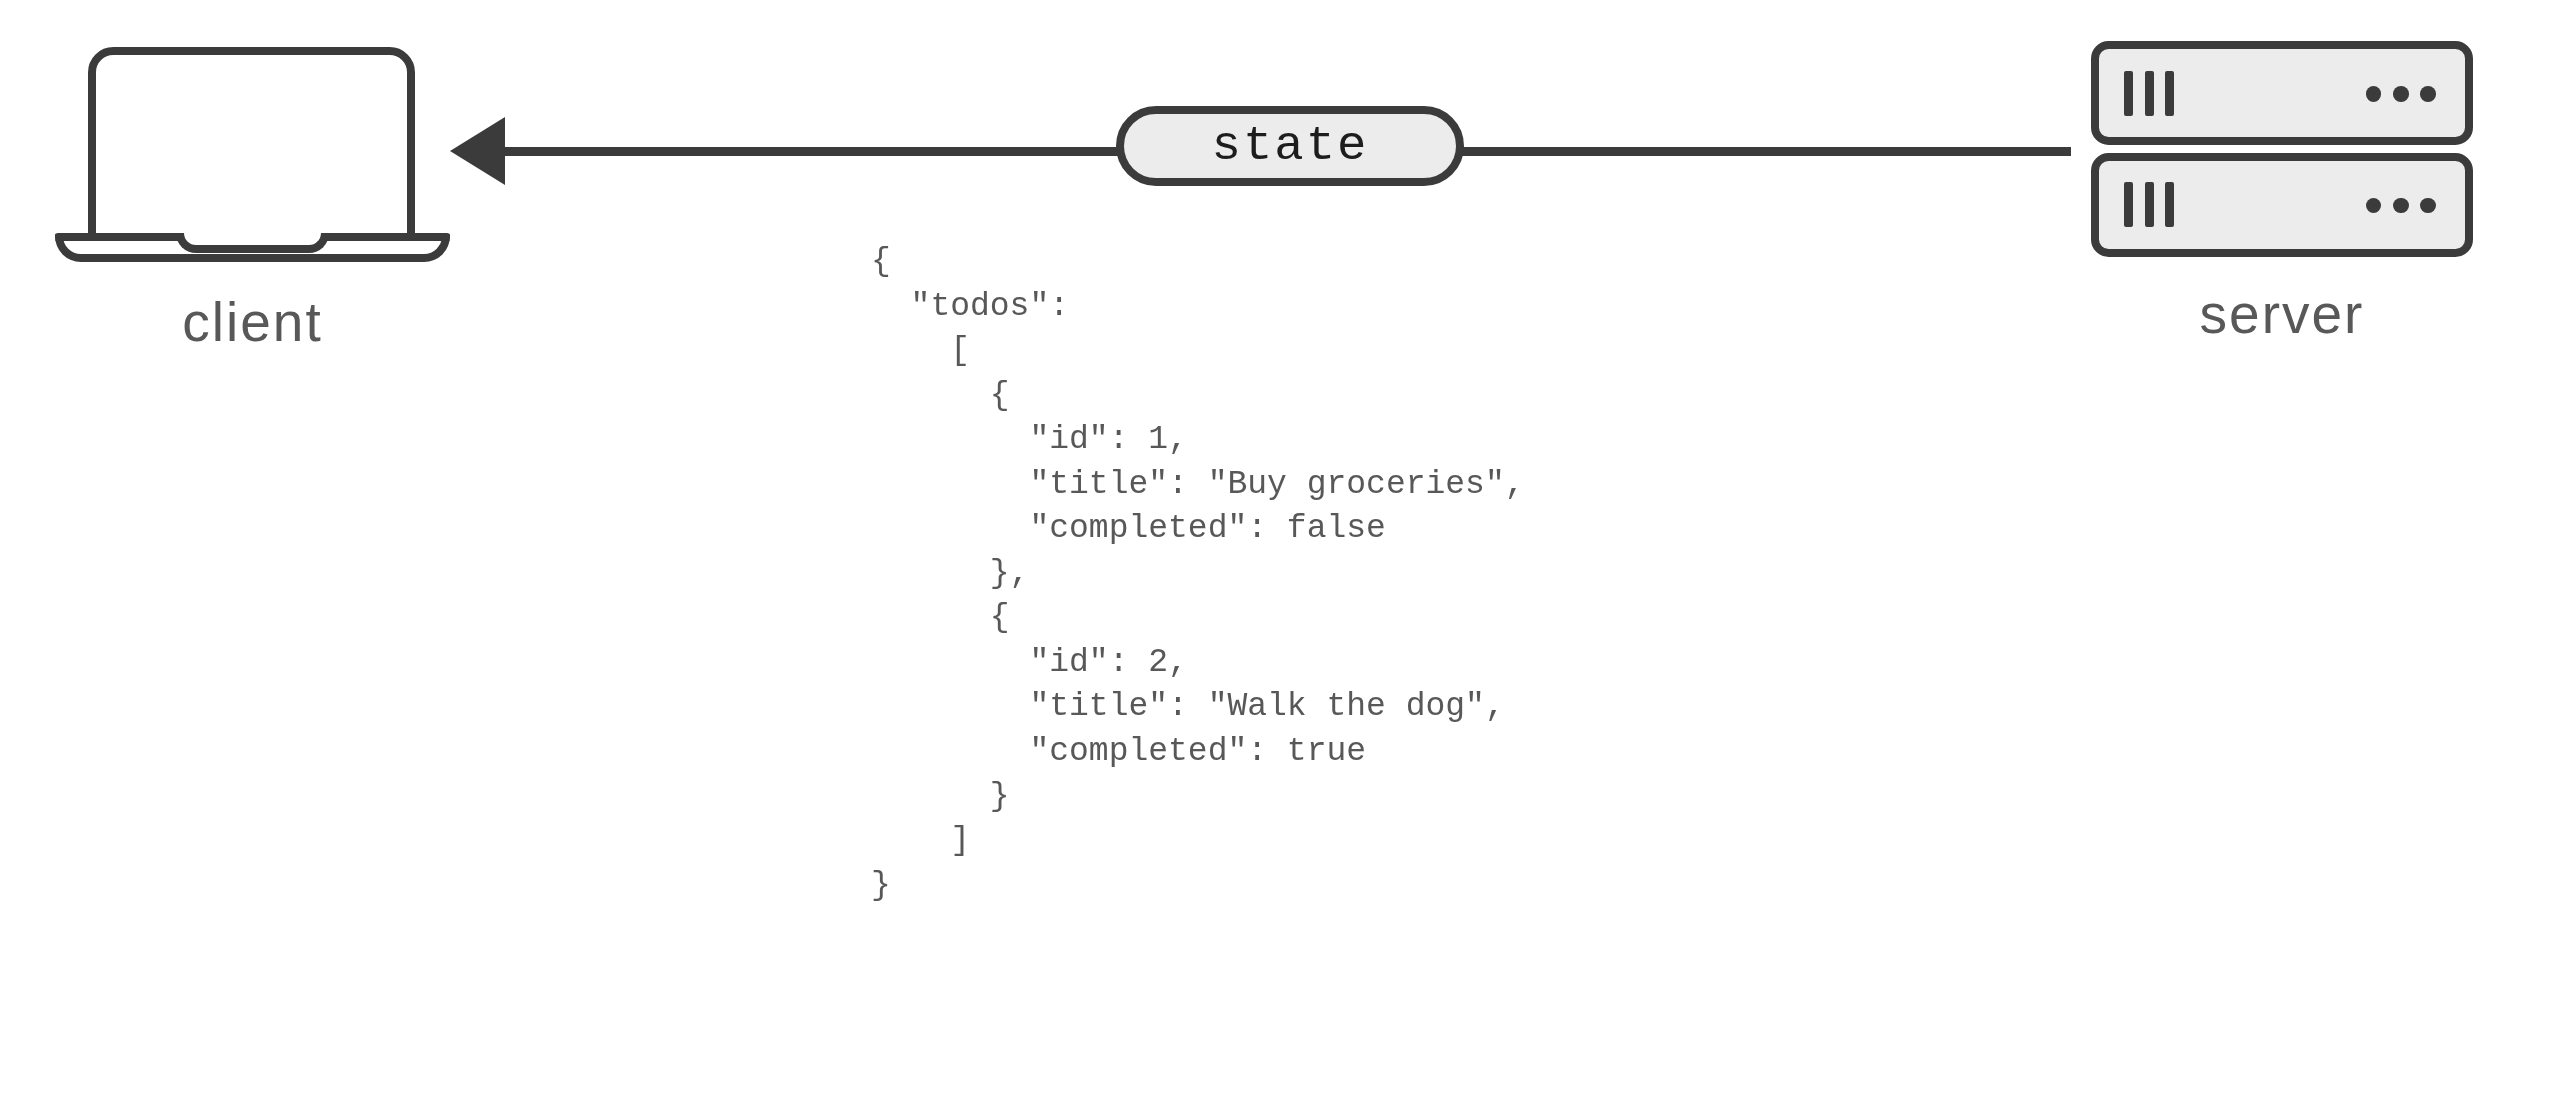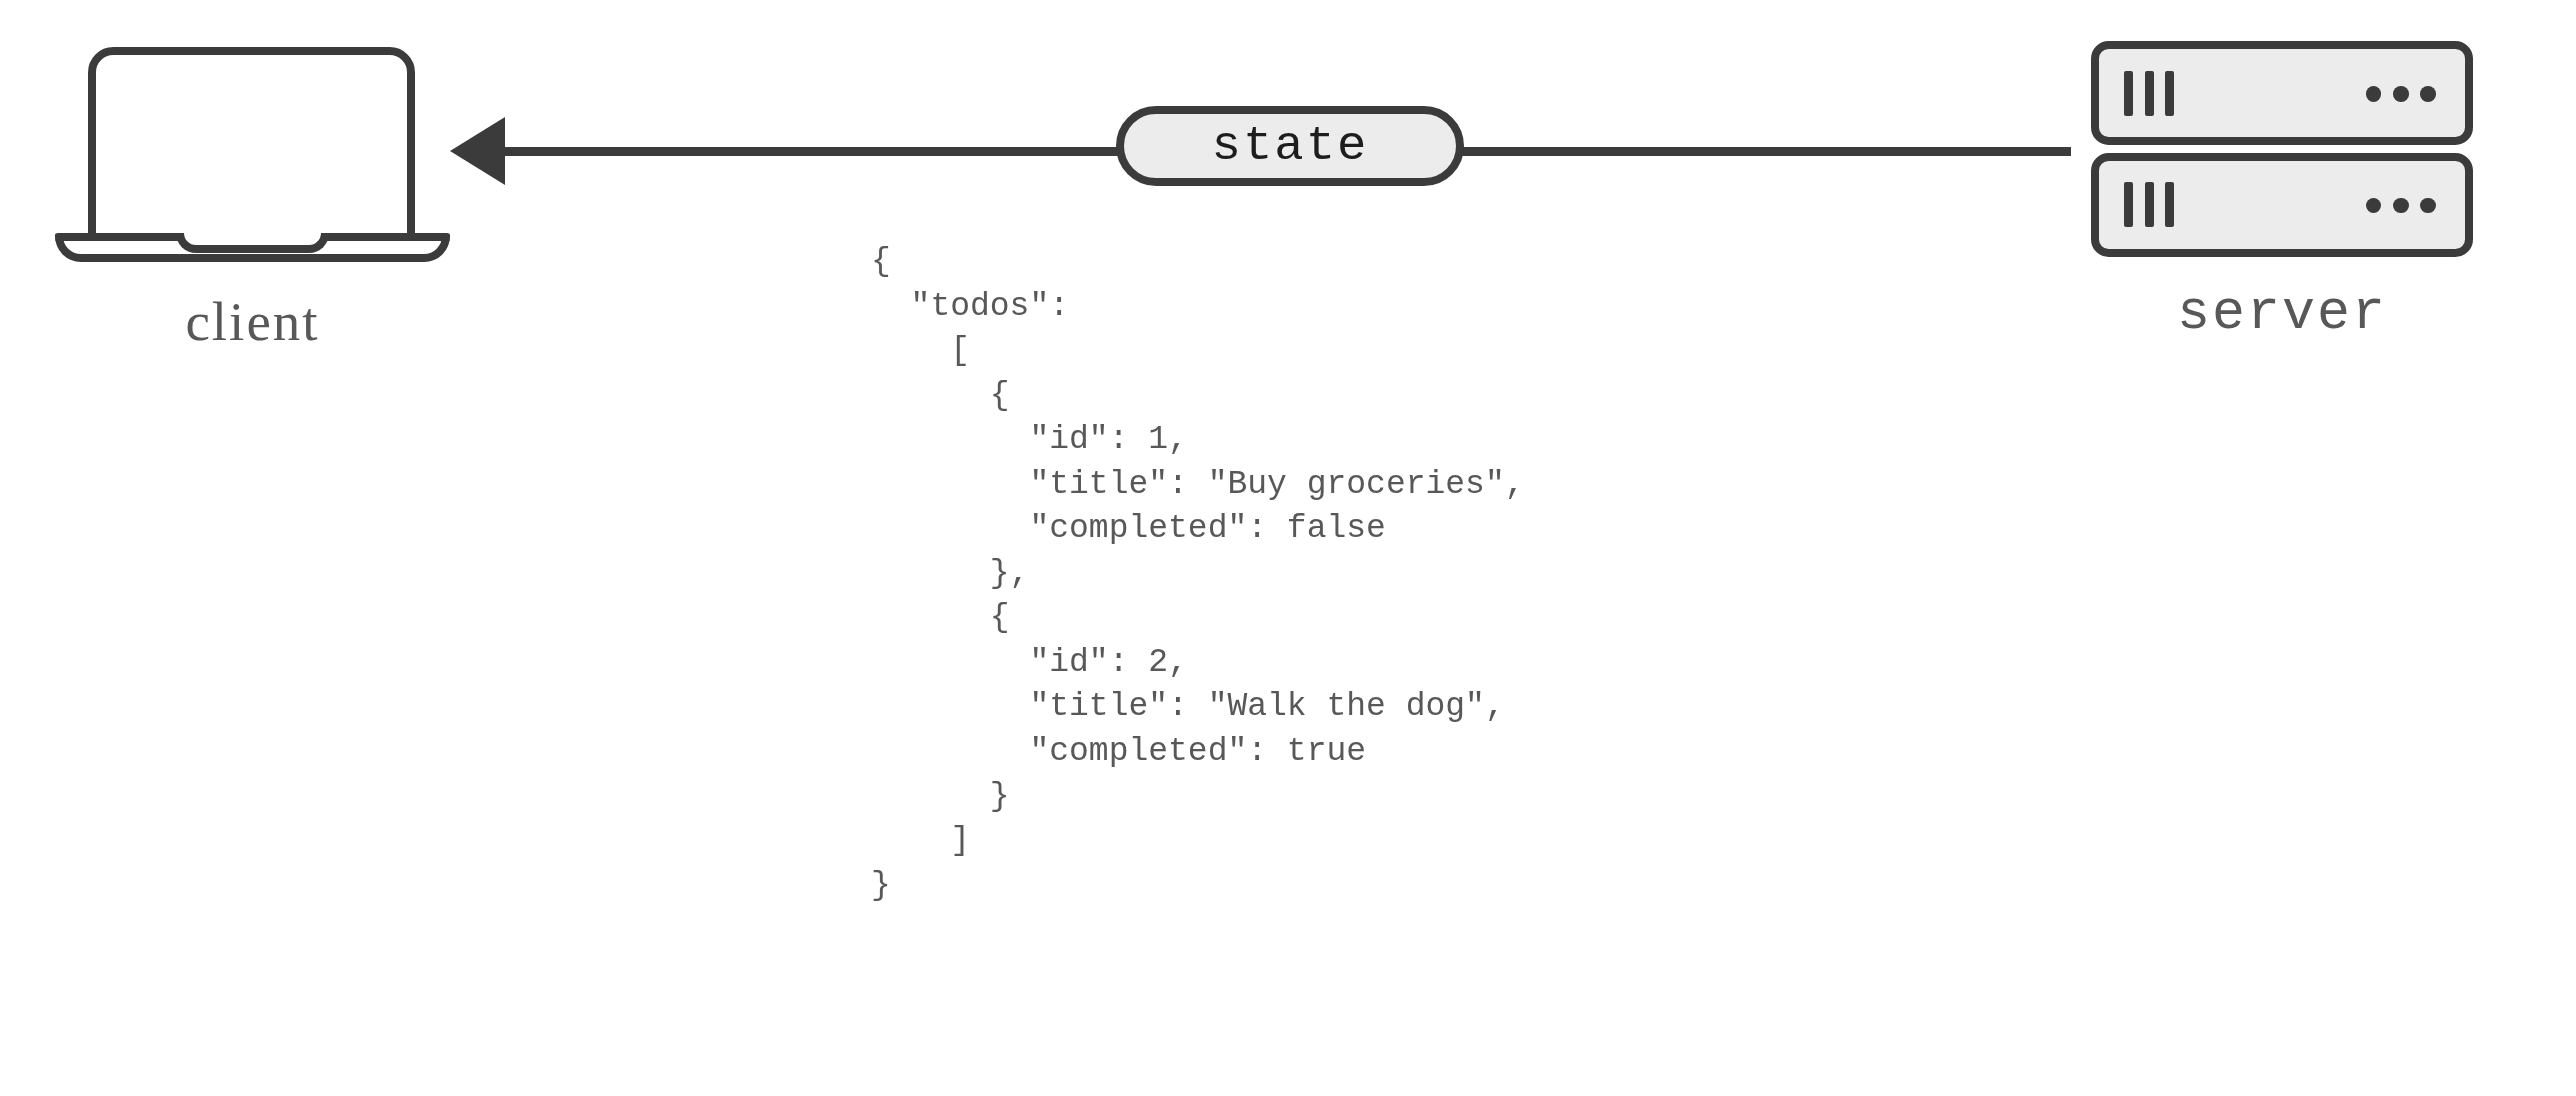--- a/index.html
+++ b/index.html
@@ -55,21 +55,21 @@
     border-right: 8.8px solid var(--ink);
     border-bottom: 8.8px solid var(--ink);
     border-radius: 0 0 21.5px 21.5px;
     box-sizing: border-box;
   }
   .client-label {
     left: 55px;
     top: 290px;
     width: 395px;
     text-align: center;
-    font-family: Liberation Serif, serif;
+    font-family: Liberation Sans, sans-serif;
     font-size: 55px;
     color: var(--ink-light);
     letter-spacing: 2px;
   }
 
   
   .server-unit {
     width: 382px;
     height: 104px;
     background: var(--fill);
@@ -111,21 +111,21 @@
     top: 41px;
     display: flex;
     flex-direction: column;
     gap: 7.8px;
   }
   .server-label {
     left: 2091px;
     top: 282px;
     width: 382px;
     text-align: center;
-    font-family: Liberation Mono, monospace;
+    font-family: Liberation Sans, sans-serif;
     font-size: 55px;
     color: var(--ink-light);
     letter-spacing: 2px;
   }
 
   
   .arrow-line {
     left: 489px;
     top: 147px;
     width: 1582px;   

